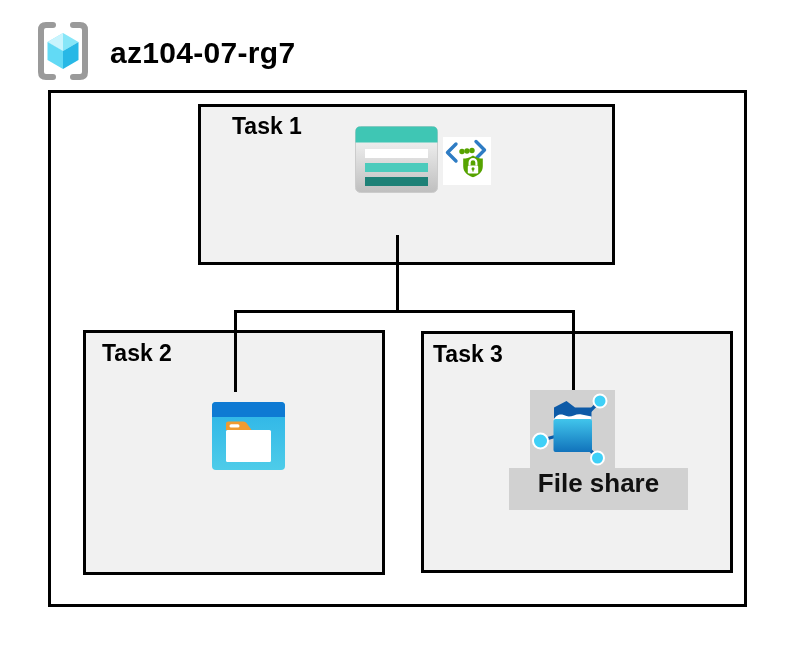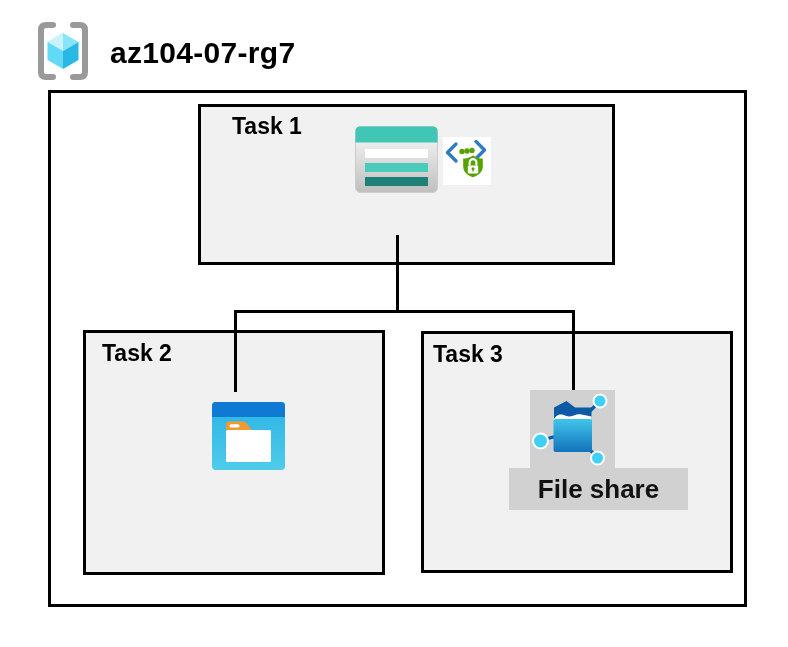--- a/index.html
+++ b/index.html
@@ -27,21 +27,21 @@
                     text-align:center; white-space:nowrap; }
   #task1 .resource-label { left:0; width:394px; top:90px; }
   #task2 .resource-label { left:0; width:292px; top:151px; }
 
   
   .storage-icon-wrap { position:absolute; left:154px; top:19px; width:83px; height:67px; }
   .sas-icon-wrap { position:absolute; left:242px; top:30px; width:48px; height:48px; background:#ffffff; }
   .blob-icon-wrap { position:absolute; left:126px; top:69px; width:73px; height:68px; }
   .fs-gray-block { position:absolute; left:106px; top:56px; width:85px; height:78px; background:#d1d1d1; z-index:2; }
   .fs-label-band { position:absolute; left:85px; top:134px; width:179px; height:42px; background:#d1d1d1;
-                   display:flex; align-items:center; justify-content:center; }
+                   display:flex; justify-content:center; }
   .fs-label-band .fs-label { font-size:26px; font-weight:700; color:#111111; white-space:nowrap; }
 
   
   .line { position:absolute; background:#000000; z-index:5; }
   #line-storage-stem   { left:396px; top:235px; width:3px;  height:78px; }
   #line-branch         { left:234px; top:310px; width:341px; height:3px; }
   #line-to-blob        { left:234px; top:310px; width:3px;  height:82px; }
   #line-to-fileshare   { left:572px; top:310px; width:3px;  height:80px; }
 </style>
 </head>

